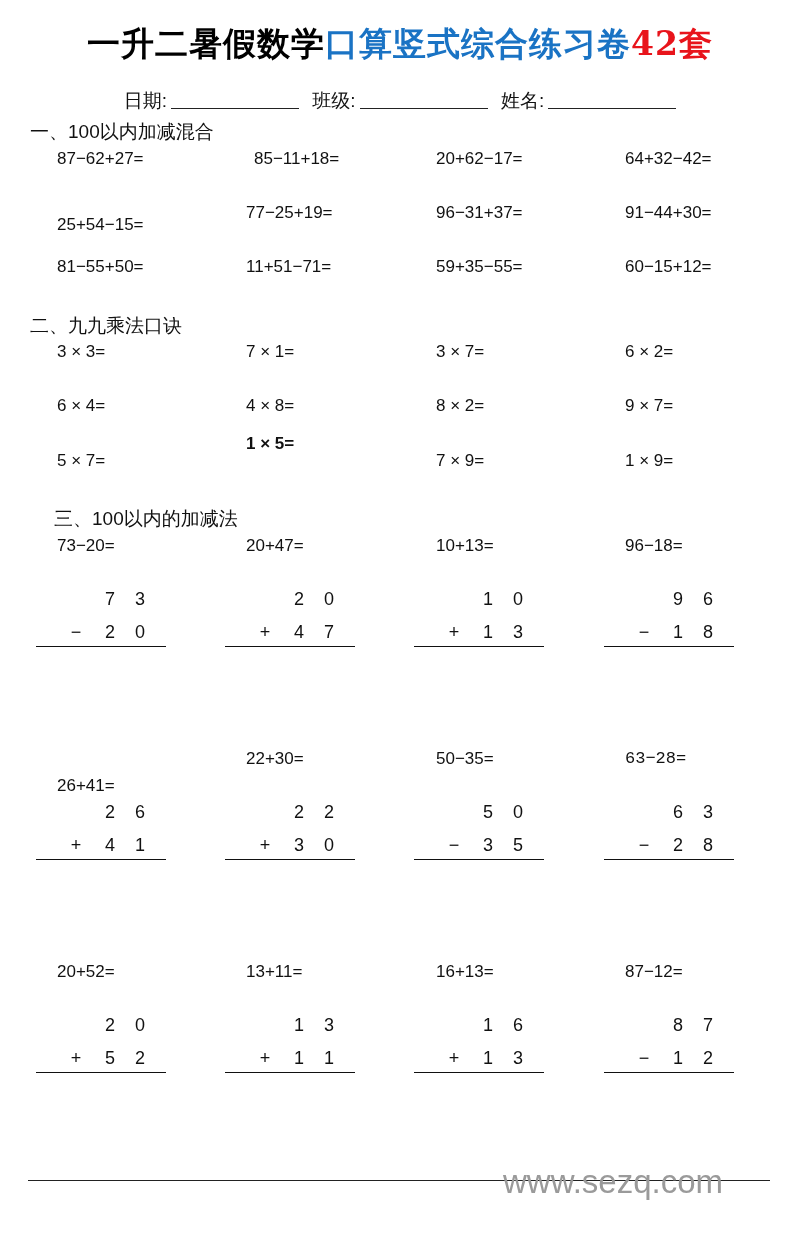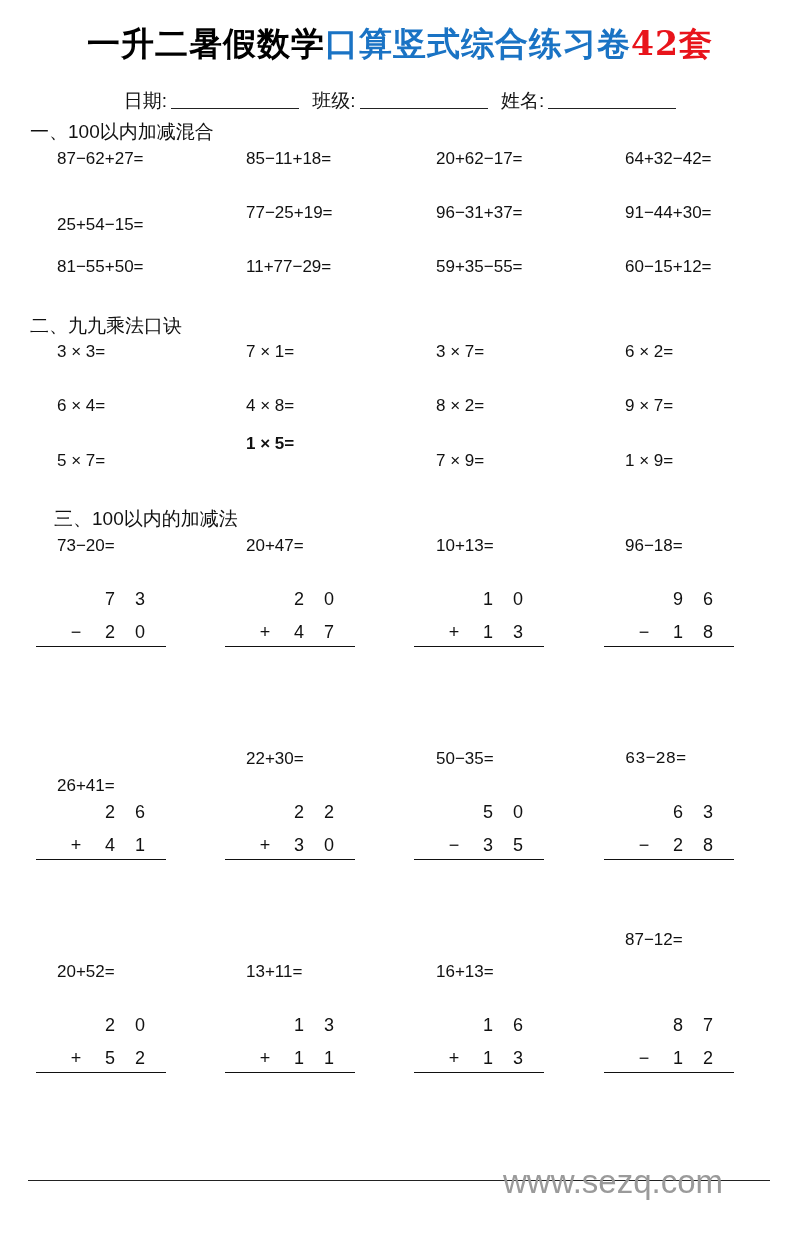--- a/index.html
+++ b/index.html
@@ -37,29 +37,29 @@
 
 <div class="info">
   <span>日期:</span><span class="blank"></span>
   <span class="lbl">班级:</span><span class="blank"></span>
   <span class="lbl">姓名:</span><span class="blank"></span>
 </div>
 
 <div class="sec" style="top:119px;">一、100以内加减混合</div>
 <div id="s1">
     <div class="q" style="left: 57px; top: 149px;">87−62+27=</div>
-    <div class="q" style="left: 246px; top: 149px; text-align: right;">85−11+18=</div>
+    <div class="q" style="left: 254px; top: 149px; text-align: right;">85−11+18=</div>
     <div class="q" style="left: 436px; top: 149px;">20+62−17=</div>
     <div class="q" style="left: 625px; top: 149px;">64+32−42=</div>
     <div class="q" style="left: 57px; top: 215px;">25+54−15=</div>
     <div class="q" style="left: 246px; top: 203px;">77−25+19=</div>
     <div class="q" style="left: 436px; top: 203px;">96−31+37=</div>
     <div class="q" style="left: 625px; top: 203px;">91−44+30=</div>
     <div class="q" style="left: 57px; top: 257px;">81−55+50=</div>
-    <div class="q" style="left: 246px; top: 257px;">11+77−29=</div>
+    <div class="q" style="left: 246px; top: 257px;">11+51−71=</div>
     <div class="q" style="left: 436px; top: 257px;">59+35−55=</div>
     <div class="q" style="left: 625px; top: 257px;">60−15+12=</div>
   </div>
 
 <div class="sec" style="top:313px;">二、九九乘法口诀</div>
 <div id="s2">
     <div class="q" style="left: 57px; top: 342px;">3 × 3=</div>
     <div class="q" style="left: 246px; top: 342px;">7 × 1=</div>
     <div class="q" style="left: 436px; top: 342px;">3 × 7=</div>
     <div class="q" style="left: 625px; top: 342px;">6 × 2=</div>
@@ -211,21 +211,21 @@
         <span class="d" style="left: 67px;">1</span>
         <span class="d" style="left: 97px;">6</span>
       </div>
       <div class="row" style="top: 33px;">
         <span class="d" style="left: 33px;">+</span>
         <span class="d" style="left: 67px;">1</span>
         <span class="d" style="left: 97px;">3</span>
       </div>
       <div class="line"></div>
     </div>
-    <div class="q" style="left: 625px; top: 930px;">87−12=</div>
+    <div class="q" style="left: 625px; top: 962px;">87−12=</div>
     <div class="vert" style="left: 604px; top: 1015px;">
       <div class="row" style="top: 0px;">
         <span class="d" style="left: 67px;">8</span>
         <span class="d" style="left: 97px;">7</span>
       </div>
       <div class="row" style="top: 33px;">
         <span class="d" style="left: 33px;">−</span>
         <span class="d" style="left: 67px;">1</span>
         <span class="d" style="left: 97px;">2</span>
       </div>

